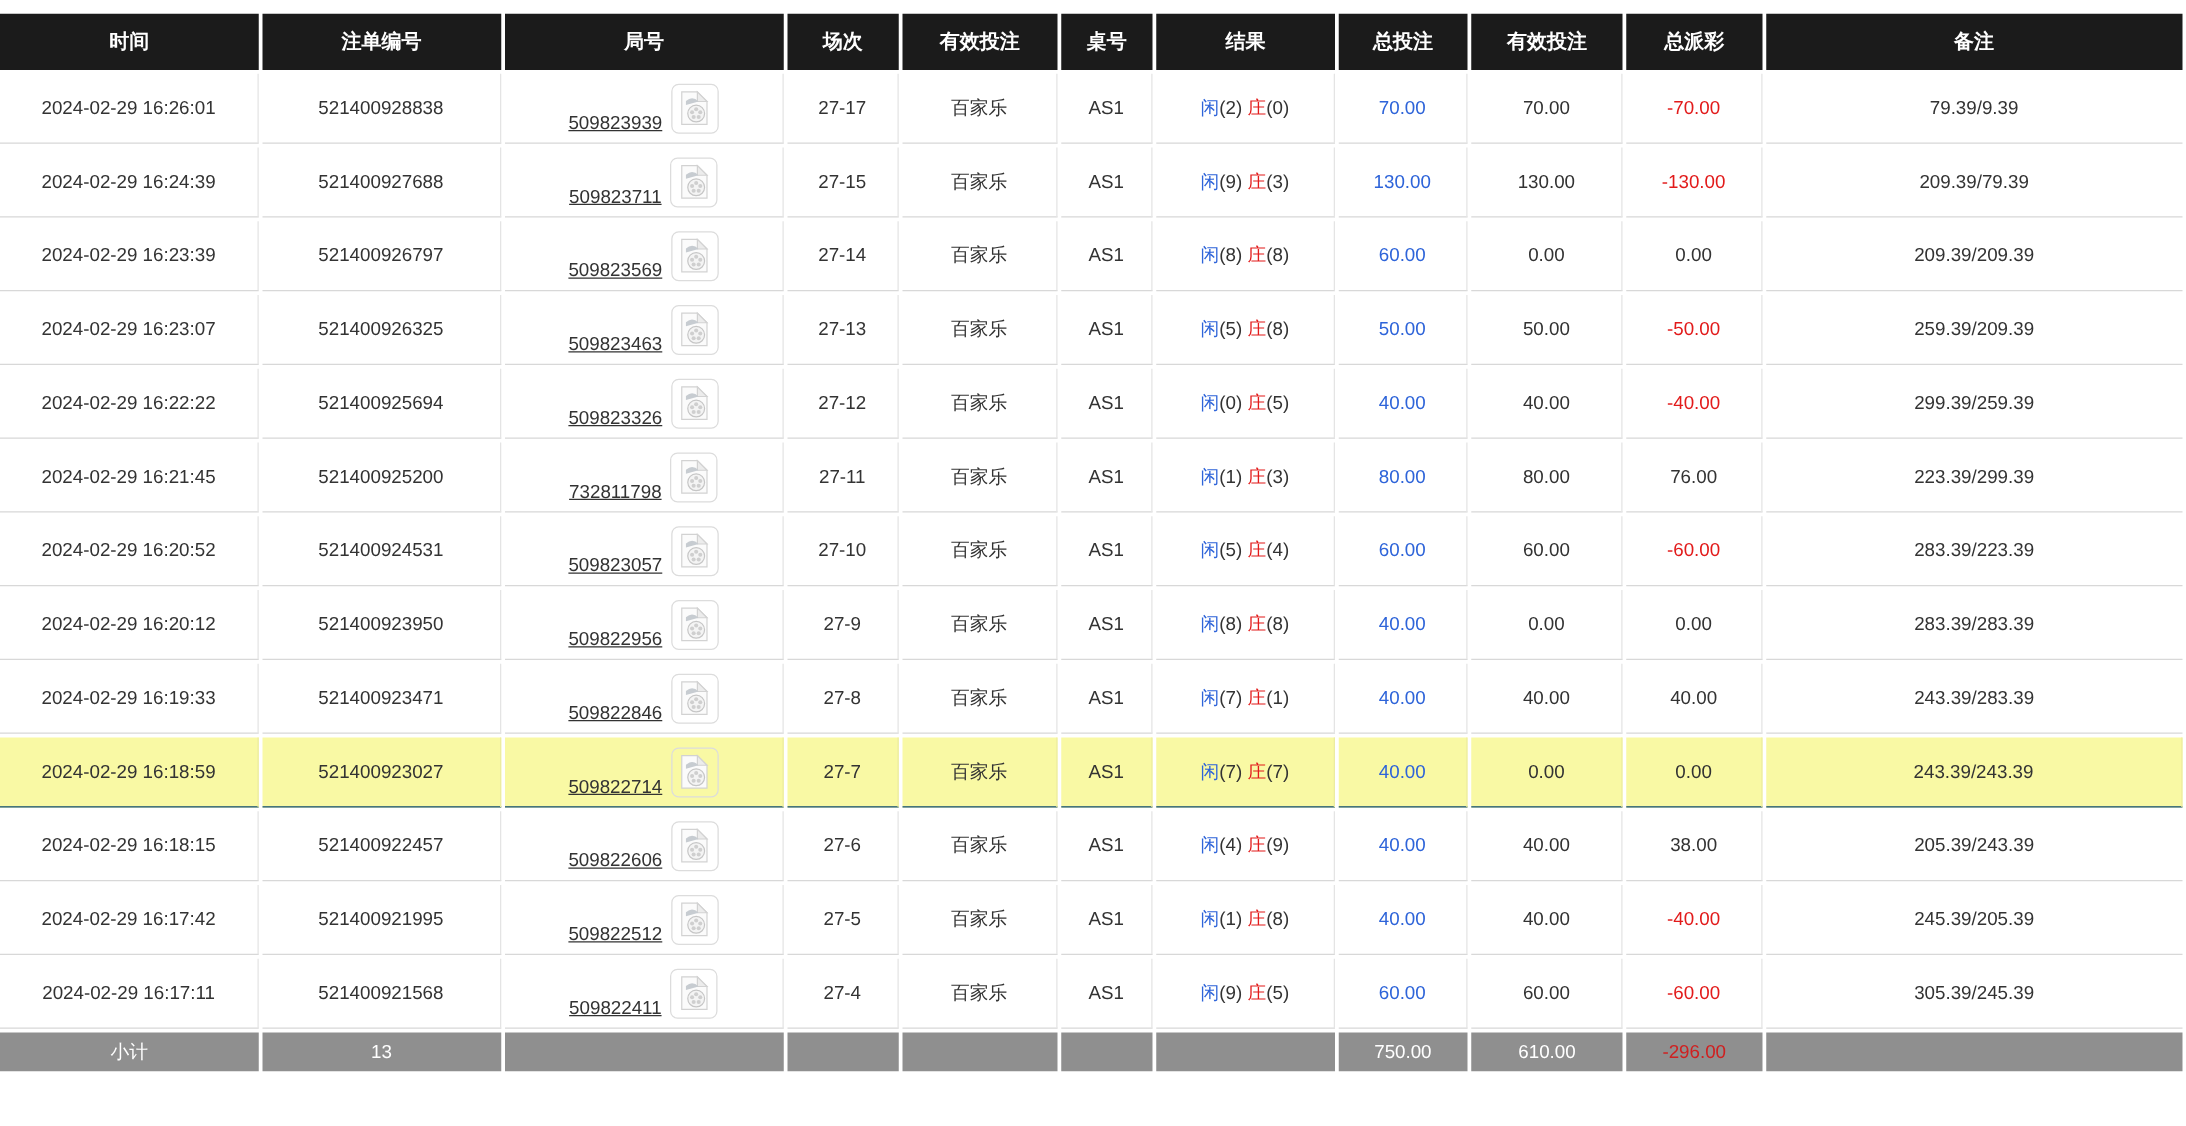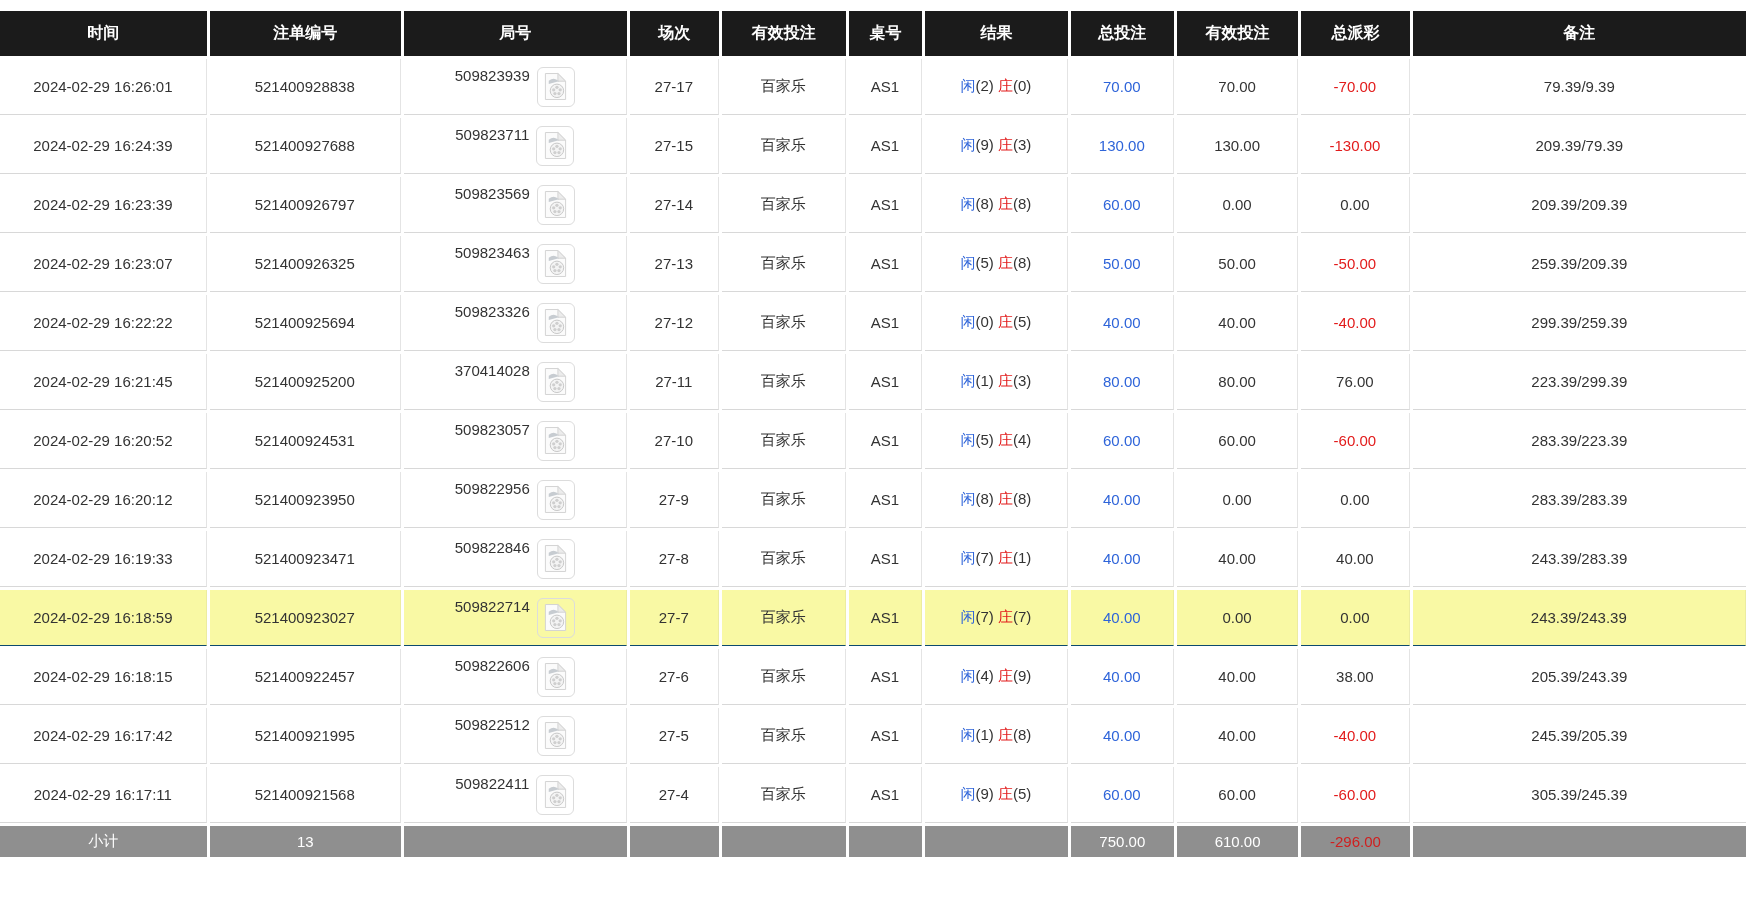--- a/index.html
+++ b/index.html
@@ -58,21 +58,21 @@
     background:var(--summary-bg);
     color:#ffffff;
     border:none;
     height:31px;
   }
   tr.summary.grand td{height:41px;}
   .blue{color:var(--accent-blue);}
   .red{color:var(--accent-red);}
   tr.summary td.red{color:var(--summary-red);margin-top:25px;}
   .round-cell-inner{
-    display:flex;align-items:flex-start;justify-content:center;gap:7px;
+    display:flex;align-items:flex-end;justify-content:center;gap:7px;text-decoration:underline;
   }
   .icon-btn{
     width:38px;height:40px;
     border:1px solid #dcdcdc;
     border-radius:6px;
     background:transparent;
     display:flex;align-items:center;justify-content:center;
     padding:0;cursor:pointer;
   }
   .icon-btn svg{display:block;}
@@ -258,21 +258,21 @@
         <td class="blue">40.00</td>
         <td>40.00</td>
         <td class="red">-40.00</td>
         <td>299.39/259.39</td>
       </tr>
       <tr>
         <td>2024-02-29 16:21:45</td>
         <td>521400925200</td>
         <td>
           <span class="round-cell-inner">
-            <span>370414028</span>
+            <span>732811798</span>
             <button class="icon-btn">
               <svg viewBox="0 0 26 30" width="25" height="29">
   <path d="M2.5 1.5 h13 l8 8 v19 h-21 z" fill="#fbfbfb" stroke="#d2d2d2"></path>
   <path d="M15.5 1.5 v8 h8 z" fill="#ececec" stroke="#d2d2d2"></path>
   <path d="M6 9 q5.5 -4.5 10.5 0.5 l-10.5 3 z" fill="#c7ccd1"></path>
   <circle cx="14.5" cy="19.5" r="7" fill="#f4f4f4" stroke="#c6c6c6"></circle>
   <circle cx="14.5" cy="15.9" r="1.7" fill="#cfcfcf"></circle>
   <circle cx="11.1" cy="18.4" r="1.7" fill="#cfcfcf"></circle>
   <circle cx="17.9" cy="18.4" r="1.7" fill="#cfcfcf"></circle>
   <circle cx="12.4" cy="22.4" r="1.7" fill="#cfcfcf"></circle>

